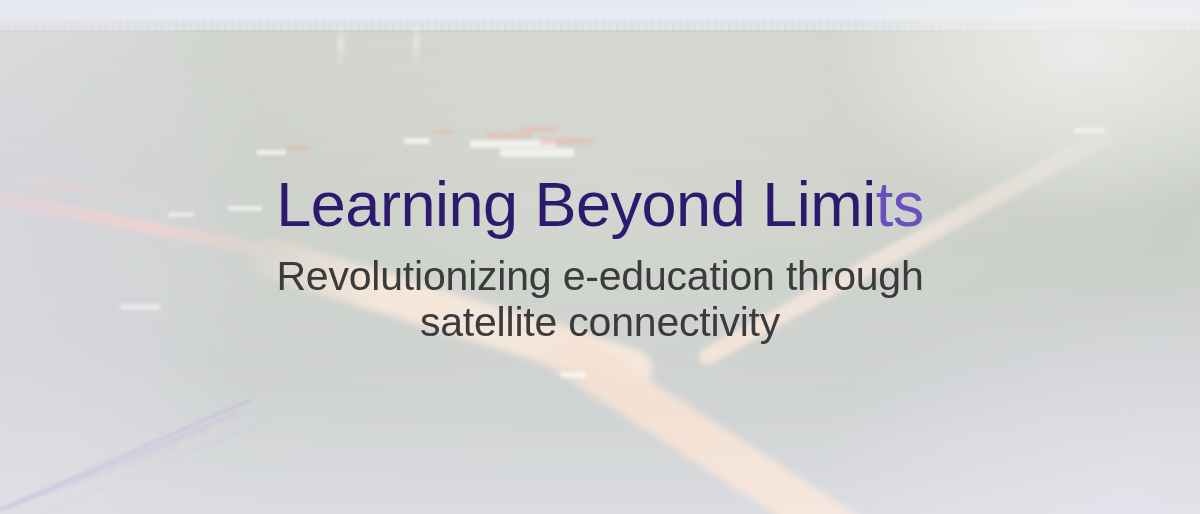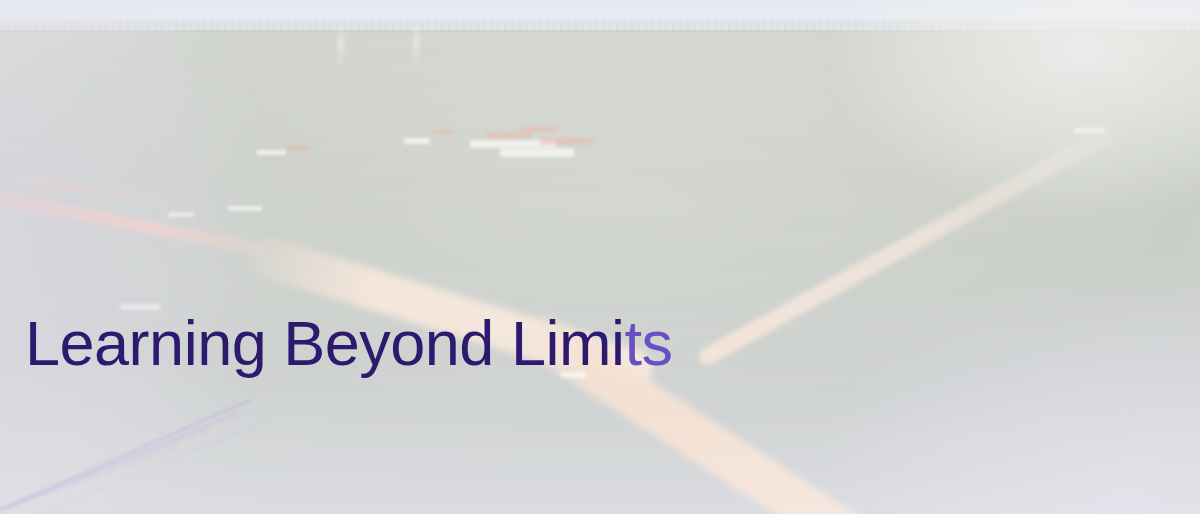--- a/index.html
+++ b/index.html
@@ -146,24 +146,23 @@
   .wash2 {
     position: absolute; inset: 0;
     background: radial-gradient(80% 70% at 50% 40%, rgba(255,255,255,0.26) 0%, rgba(255,255,255,0.12) 60%, rgba(255,255,255,0.22) 100%);
   }
 
   
   .content {
     position: absolute;
     left: 0; right: 0; top: 0; bottom: 0;
     display: flex;
-    flex-direction: row;
+    flex-direction: column;
     align-items: center;
     justify-content: flex-start;
-    padding-left: 25px;
   }
   .title {
     margin-top: 172px;
     font-size: 63px;
     line-height: 1.02;
     font-weight: 400;
     letter-spacing: -0.5px;
     color: #2d1a6e;
     text-align: center;
     white-space: nowrap;
@@ -228,15 +227,16 @@
         <line x1="-10" y1="240" x2="176" y2="174" stroke="#7a63c8" stroke-width="1.5" stroke-opacity="0.28" stroke-linecap="round"></line>
         <line x1="40" y1="240" x2="268" y2="146" stroke="#7a63c8" stroke-width="1.3" stroke-opacity="0.22" stroke-linecap="round"></line>
       </svg>
 
     <div class="wash"></div>
     <div class="wash2"></div>
   </div>
 
   <div class="content">
     <div class="title"><span>Learning Beyond Limi</span><span class="tail">ts</span></div>
+    <div class="subtitle">Revolutionizing e-education through satellite connectivity</div>
   </div>
 
 </div>
 
 </body></html>

